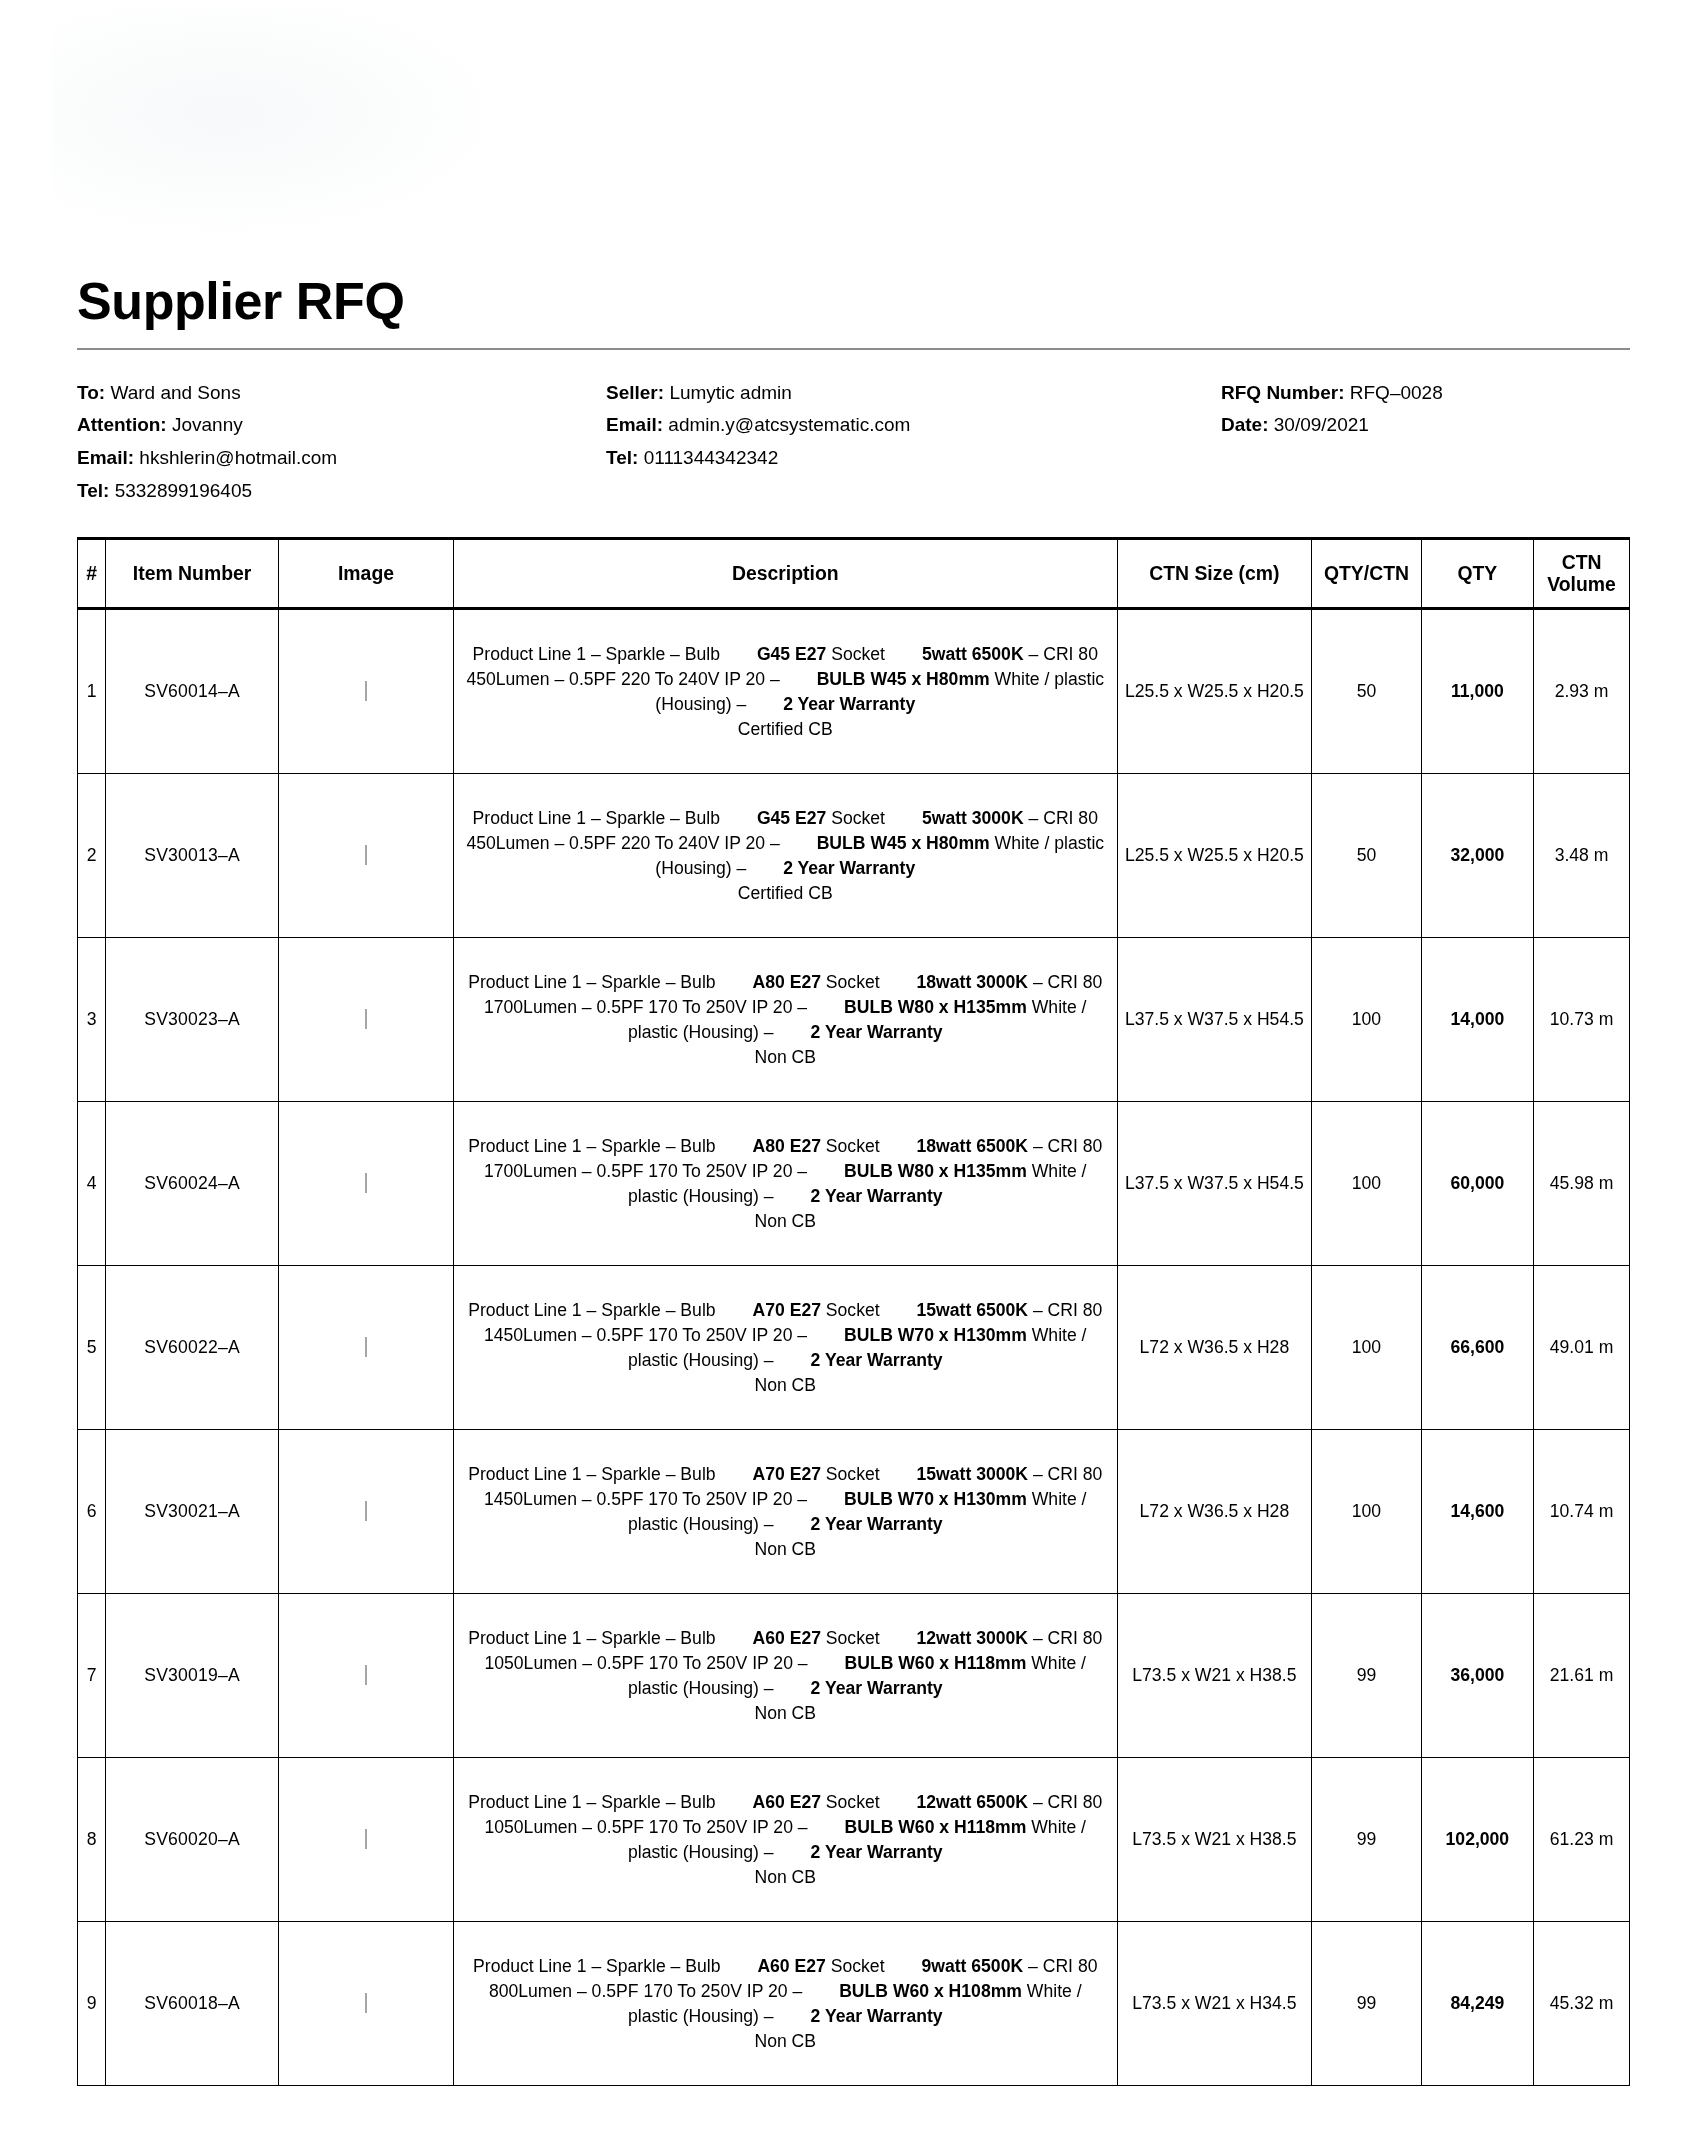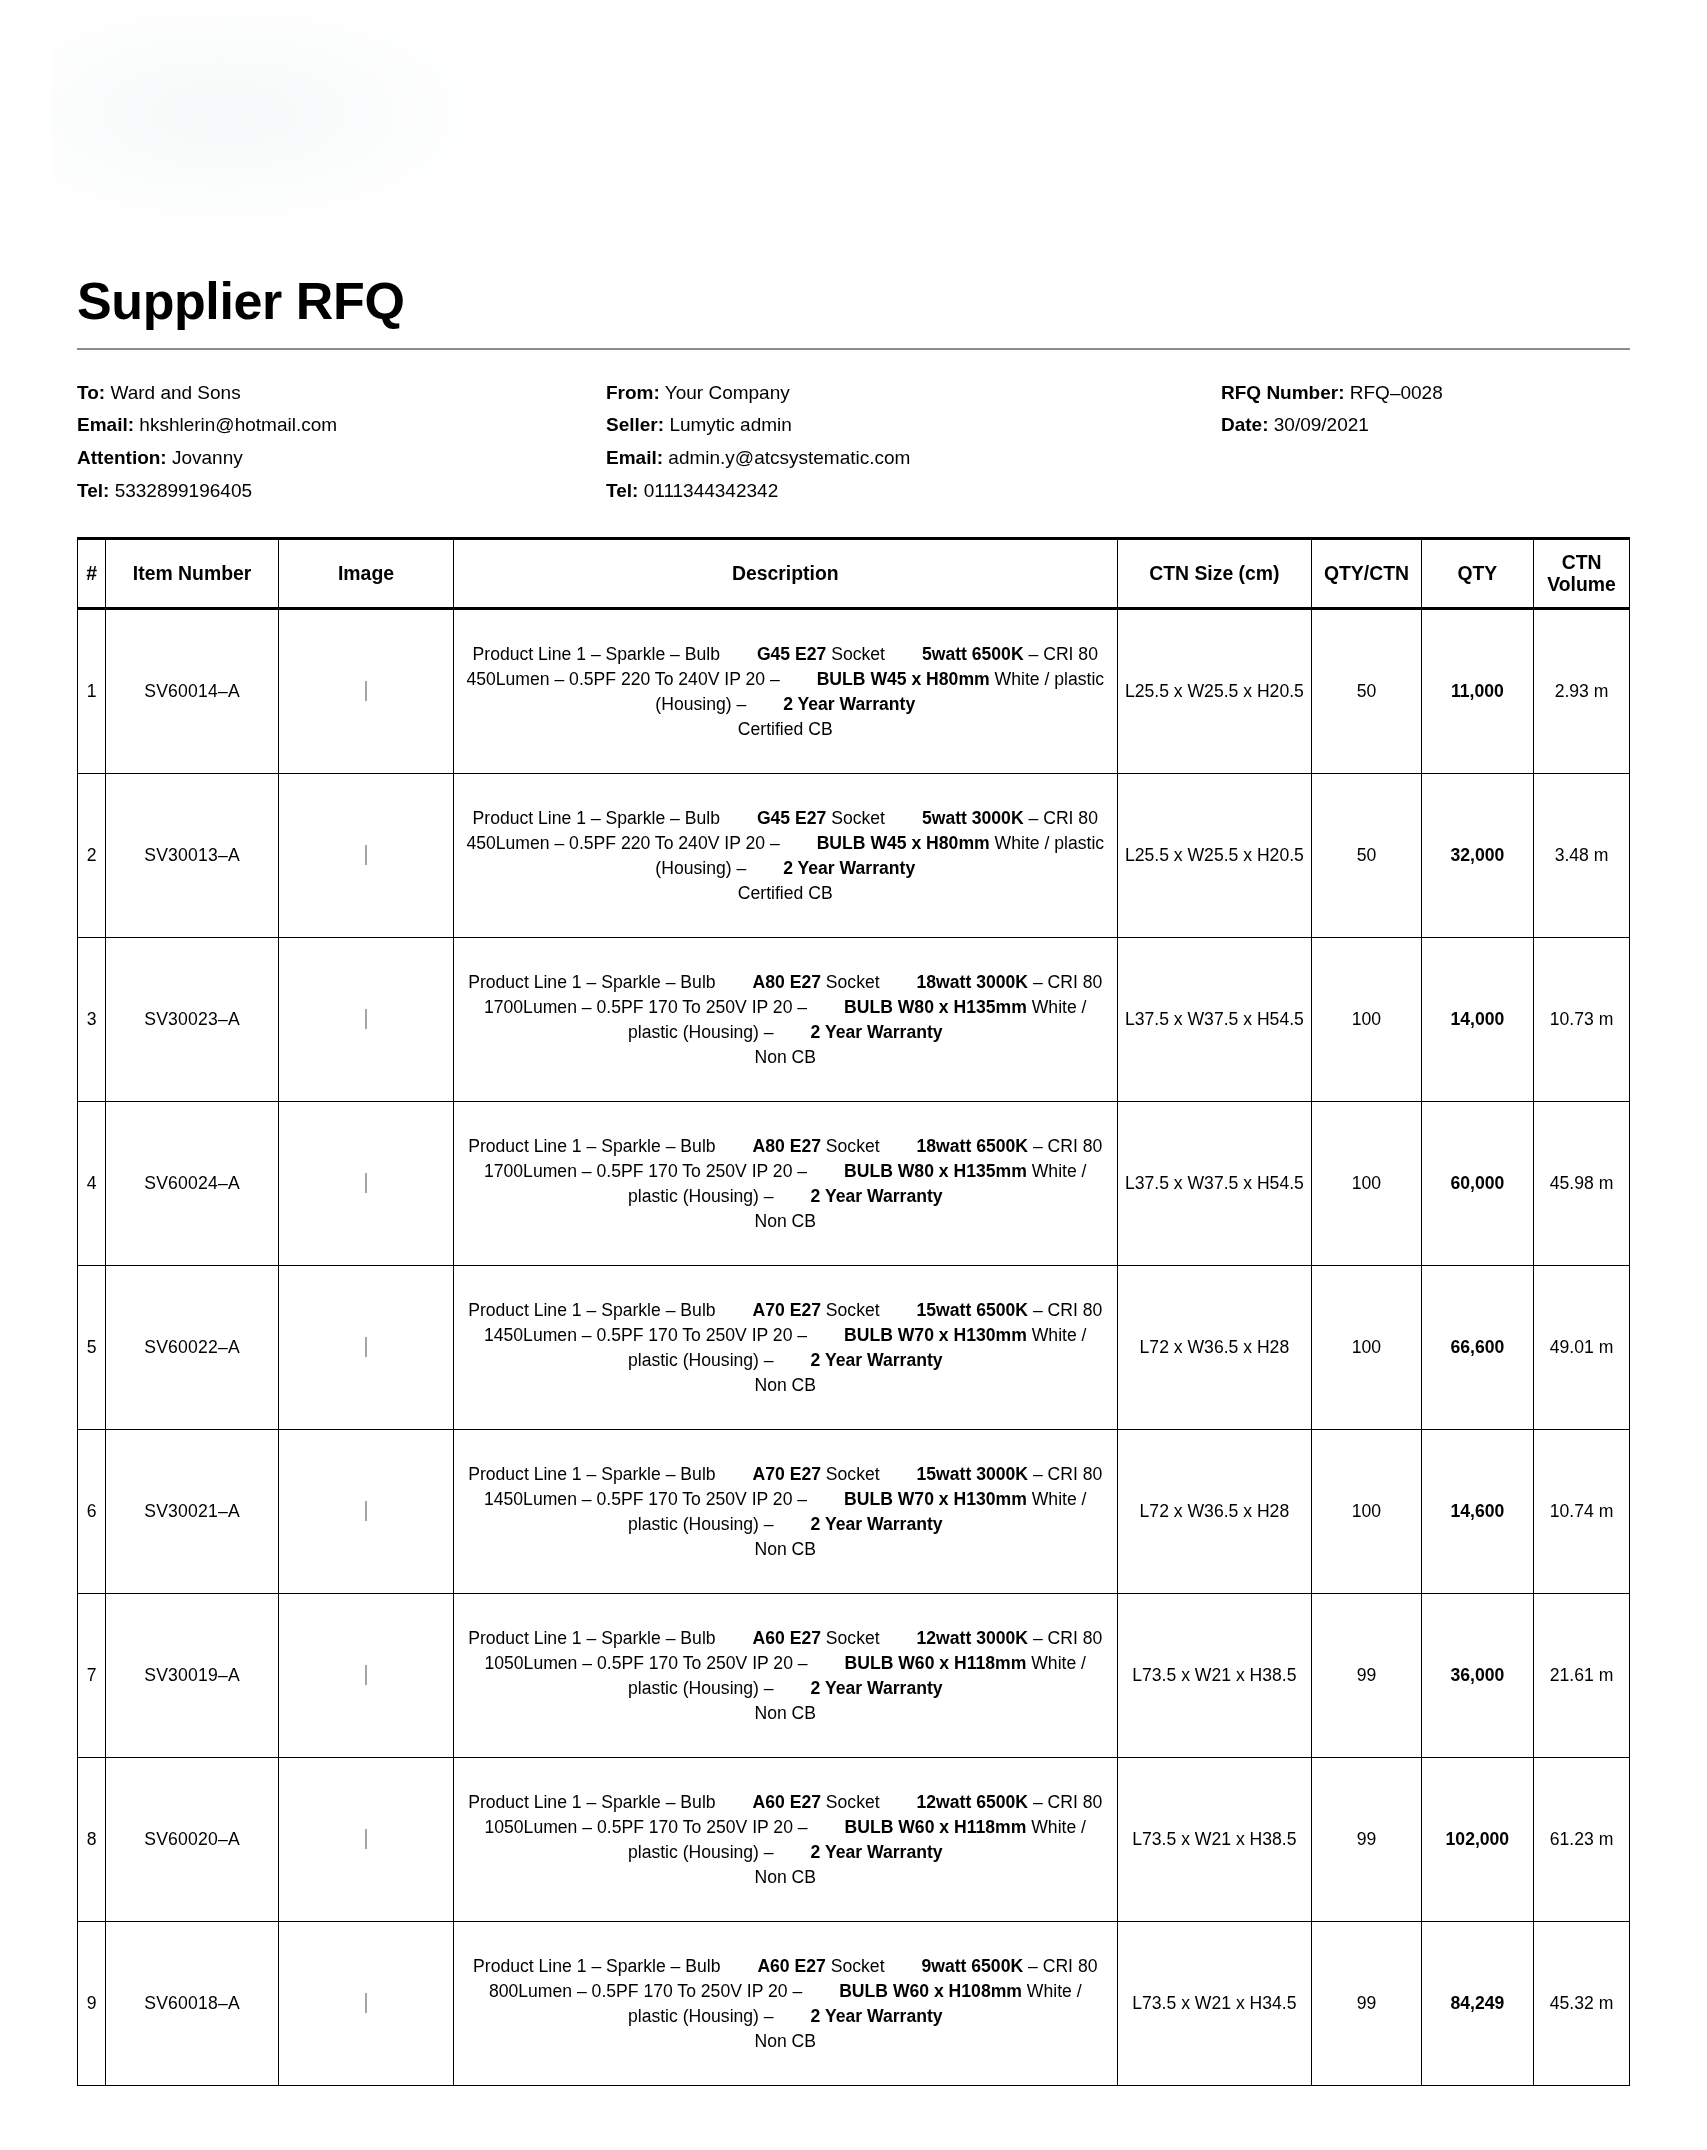--- a/index.html
+++ b/index.html
@@ -180,26 +180,25 @@
 <div class="page">
 
   <div class="watermark"></div>
 
   <h1 class="doc-title">Supplier RFQ</h1>
   <div class="title-rule"></div>
 
   <div class="meta">
     <div class="meta-col c1">
         <div class="meta-line"><b>To:</b> <span class="val">Ward and Sons</span></div>
+        <div class="meta-line"><b>Attention:</b> <span class="val">Jovanny</span></div>
         <div class="meta-line"><b>Email:</b> <span class="val">hkshlerin@hotmail.com</span></div>
-        <div class="meta-line"><b>Attention:</b> <span class="val">Jovanny</span></div>
         <div class="meta-line"><b>Tel:</b> <span class="val">5332899196405</span></div>
       </div>
     <div class="meta-col c2">
-        <div class="meta-line"><b>From:</b> <span class="val">Your Company</span></div>
         <div class="meta-line"><b>Seller:</b> <span class="val">Lumytic admin</span></div>
         <div class="meta-line"><b>Email:</b> <span class="val">admin.y@atcsystematic.com</span></div>
         <div class="meta-line"><b>Tel:</b> <span class="val">0111344342342</span></div>
       </div>
     <div class="meta-col c3">
         <div class="meta-line"><b>RFQ Number:</b> <span class="val">RFQ–0028</span></div>
         <div class="meta-line"><b>Date:</b> <span class="val">30/09/2021</span></div>
       </div>
   </div>
 

